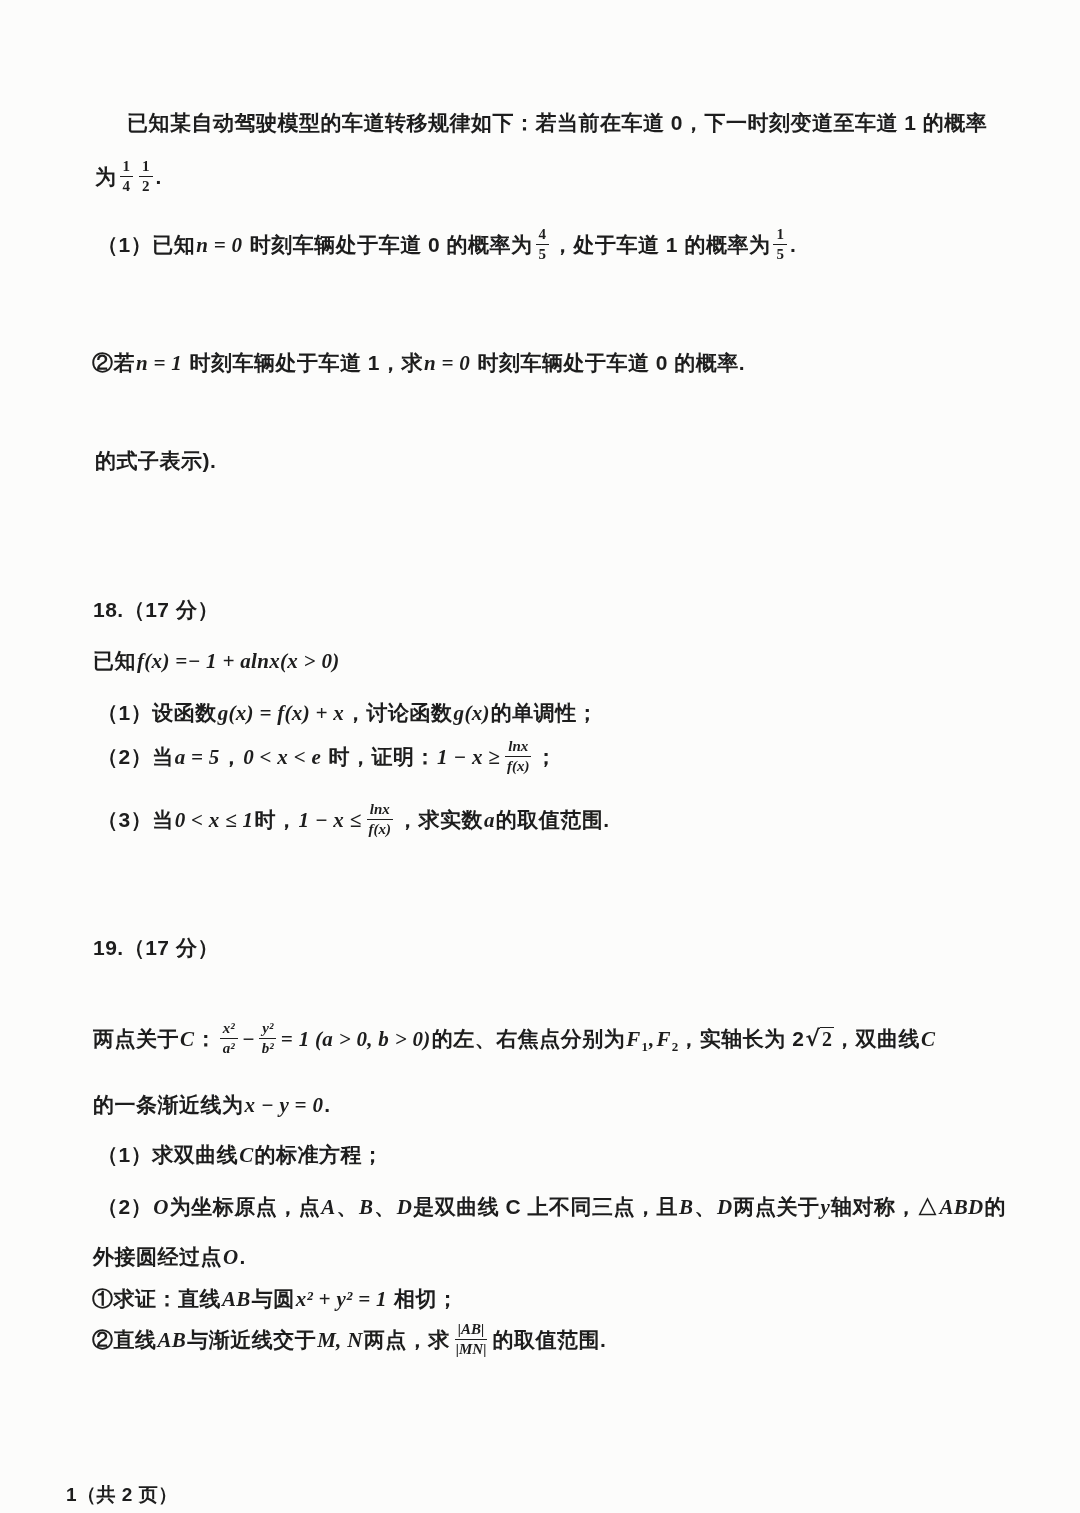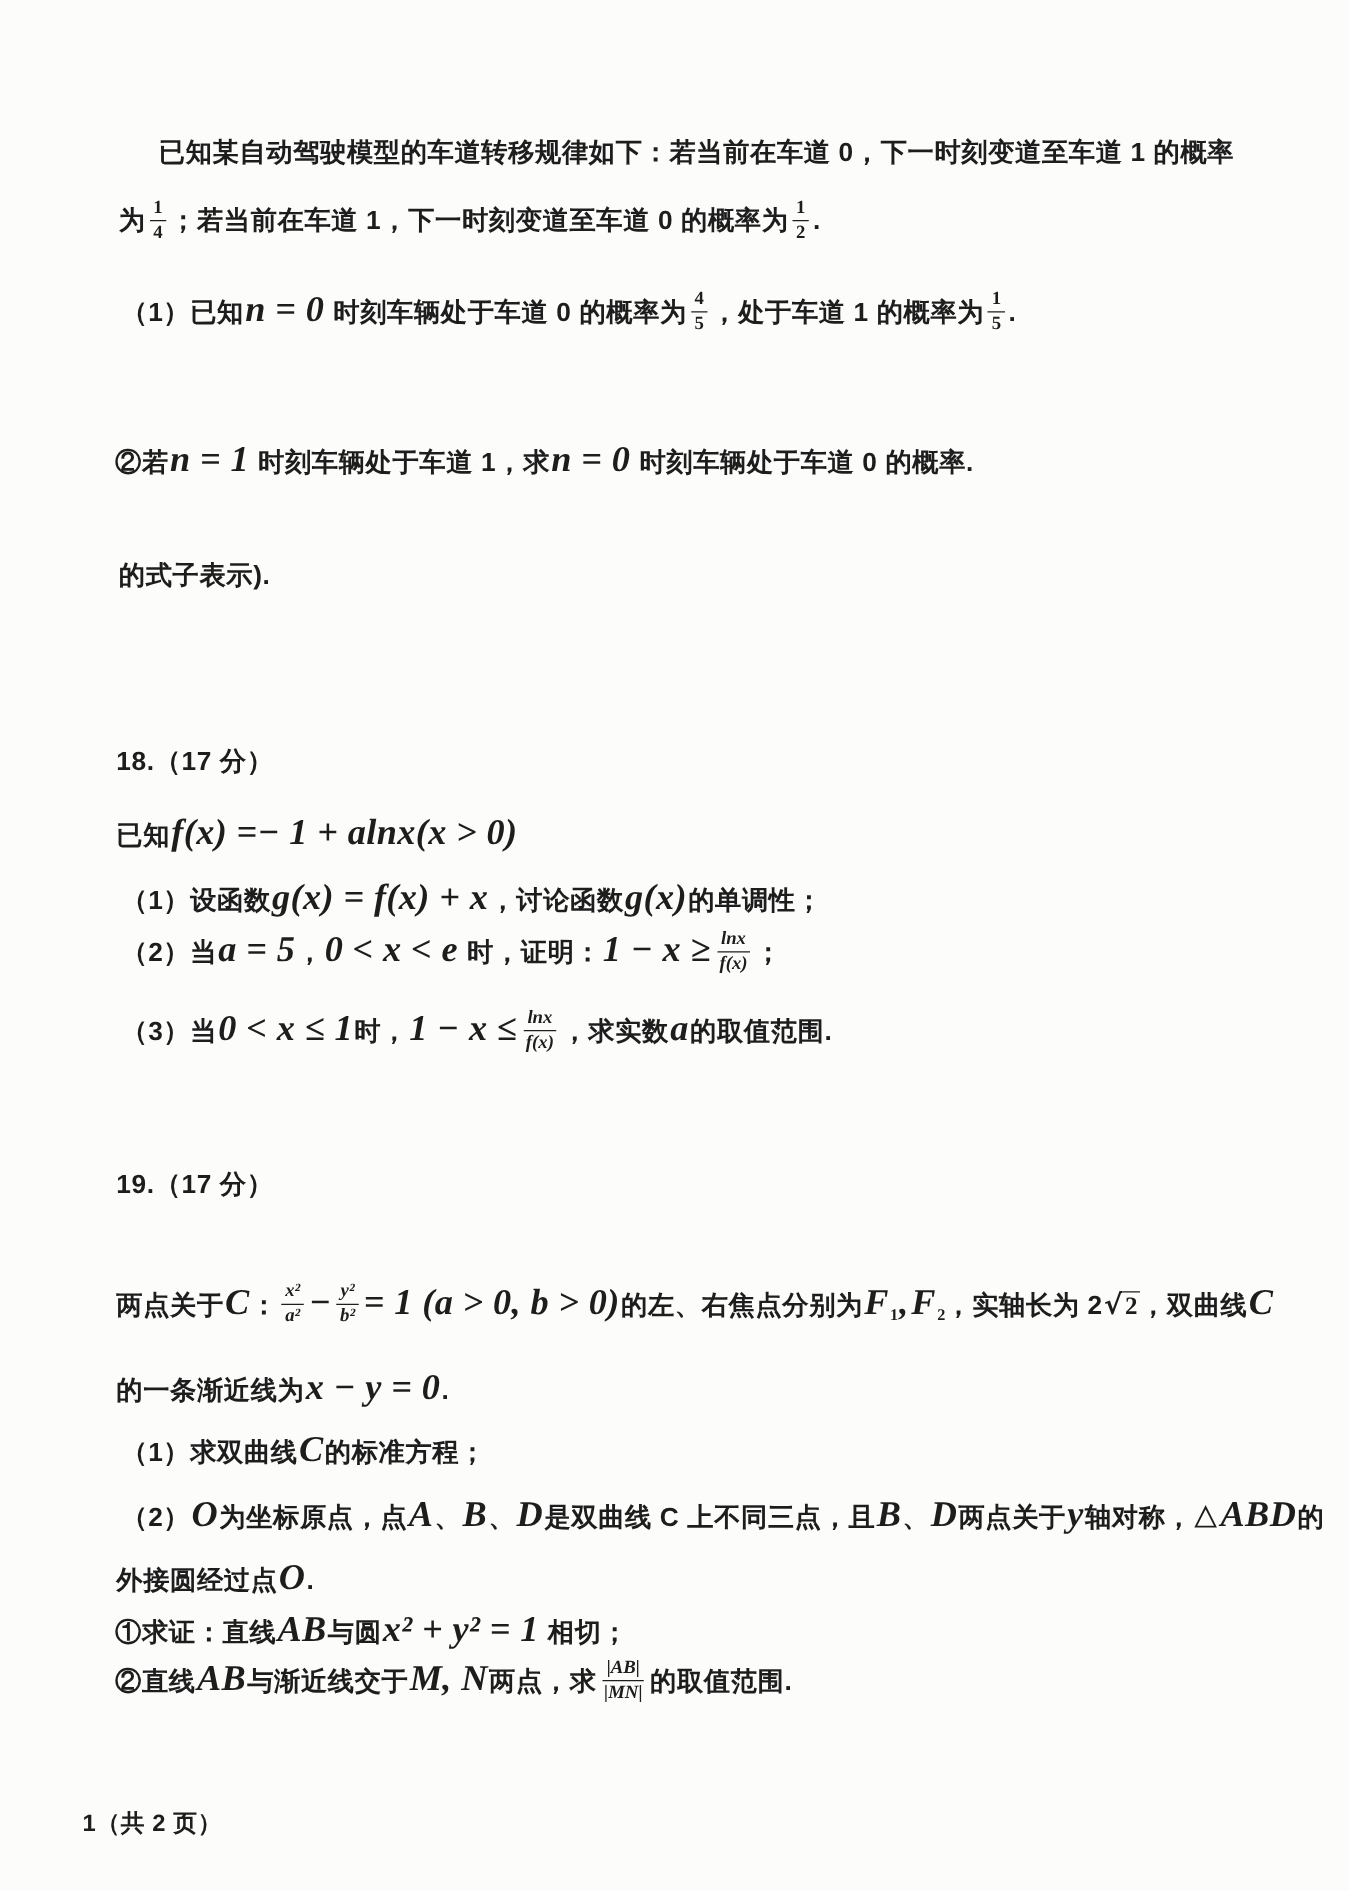--- a/index.html
+++ b/index.html
@@ -17,21 +17,21 @@
     font-size:21px;
     line-height:1.4;
     font-family:"Liberation Sans",sans-serif;
     font-weight:600;
   }
   .cjk{font-family:"Liberation Sans",sans-serif;font-weight:600;letter-spacing:0.5px;}
   .m{
     font-family:"Liberation Serif",serif;
     font-style:italic;
     font-weight:700;
-    font-size:29px;
+    font-size:21px;
     letter-spacing:0.3px;
     padding:0 1px;
   }
   .msub{
     font-family:"Liberation Serif",serif;
     font-style:italic;font-weight:700;
     font-size:13px;
     vertical-align:-5px;
   }
   .msub-u{
@@ -64,36 +64,37 @@
     font-weight:700;font-size:20px;
     border-top:1.8px solid #1e1e1e;
     padding:0 2px;
   }
   .footer{
     position:absolute;
     font-size:19px;
     font-family:"Liberation Sans",sans-serif;
     font-weight:600;
     letter-spacing:1px;
+    margin-top:36px;
   }
 </style>
 </head>
 <body>
 
 <div class="page">
 
   <div class="line" style="top:108px;left:127px">
     <span class="cjk">已知某自动驾驶模型的车道转移规律如下：若当前在车道 0，下一时刻变道至车道 1 的概率</span>
   </div>
 
   <div class="line" style="top:160px;left:95px">
     <span class="cjk">为</span><span class="frac fd">
         <span class="num">1</span>
         <span class="den">4</span>
-      </span><span class="cjk">；若当前在车道 1，下一时刻变道至车道 0 的概率为</span><span class="frac fd">
+      </span><span class="frac fd">
         <span class="num">1</span>
         <span class="den">2</span>
       </span><span class="cjk">.</span>
   </div>
 
   <div class="line" style="top:228px;left:97px">
     <span class="cjk">（1）已知</span><span class="m">n = 0</span><span class="cjk"> 时刻车辆处于车道 0 的概率为</span><span class="frac fd">
         <span class="num">4</span>
         <span class="den">5</span>
       </span><span class="cjk">，处于车道 1 的概率为</span><span class="frac fd">

